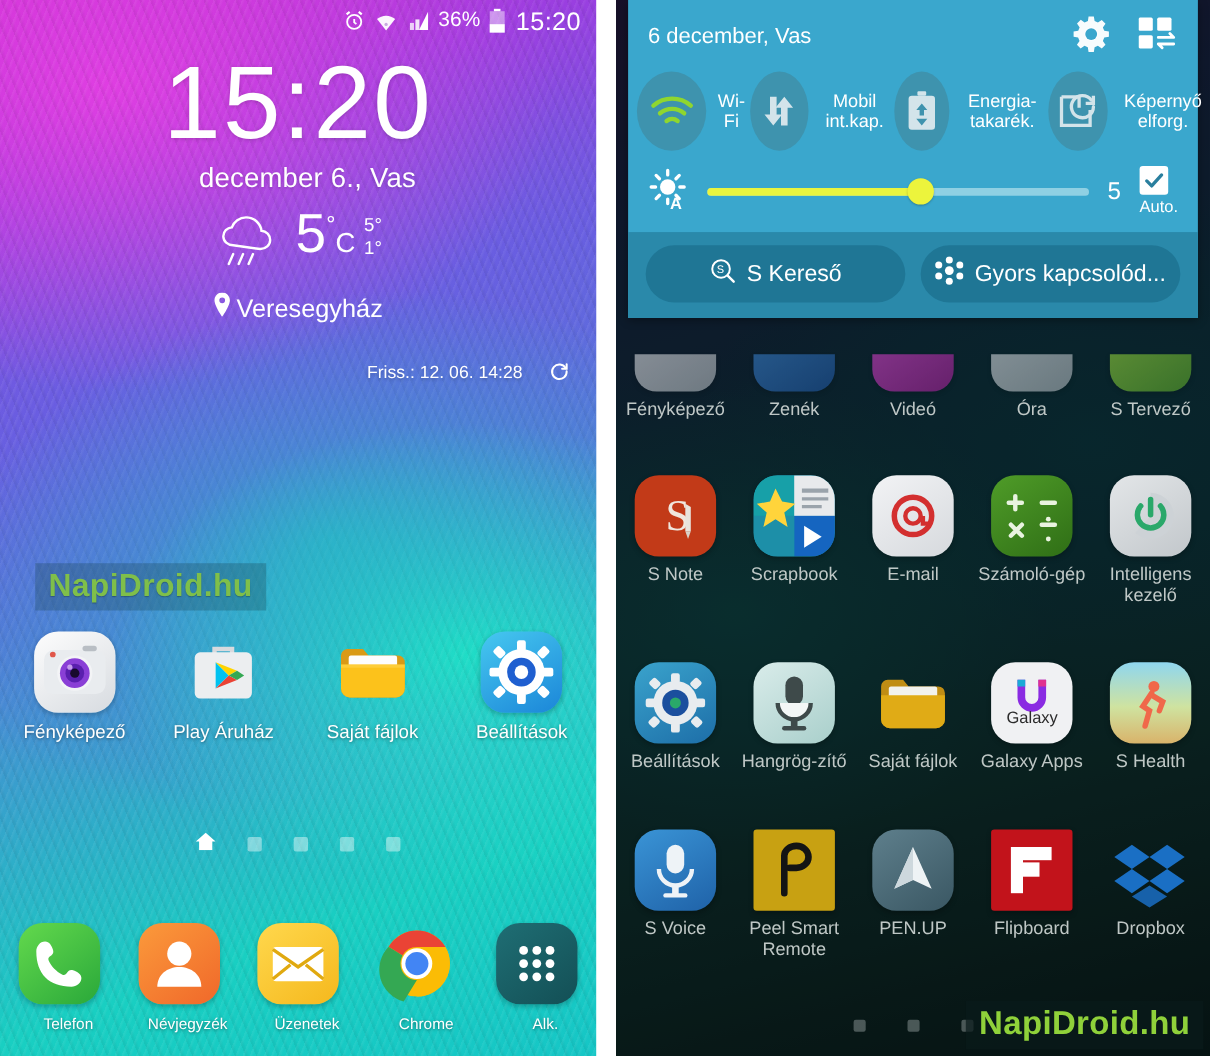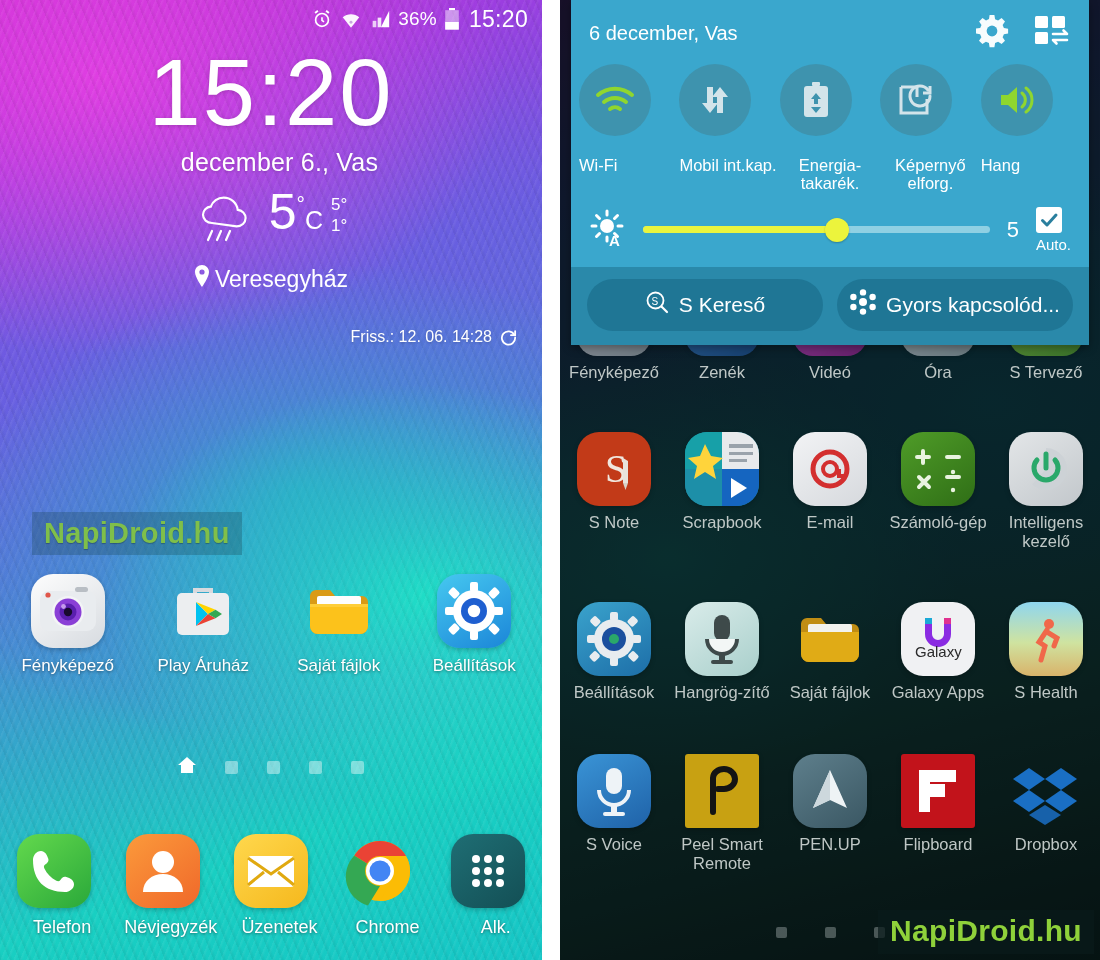--- a/index.html
+++ b/index.html
@@ -43,39 +43,39 @@
   .clock-time { font-size:94px; font-weight:200; line-height:1.0; letter-spacing:2px; text-shadow:0 1px 4px rgba(0,0,0,.18); }
   .clock-date { font-size:25px; font-weight:400; margin-top:8px; letter-spacing:.2px; text-shadow:0 1px 3px rgba(0,0,0,.18);padding-left:17px; }
 
   .weather-row { display:flex; align-items:flex-start; justify-content:center; gap:8px; margin-top:12px; }
   .temp-main { font-size:50px; font-weight:300; line-height:.95; }
   .temp-deg { font-size:21px; vertical-align:super; }
   .temp-unit { font-size:25px; }
   .temp-hilo { display:flex; flex-direction:column; font-size:17px; line-height:1.25; padding-top:5px; }
 
   .loc-row { display:flex; align-items:center; justify-content:center; gap:5px; margin-top:16px; font-size:23px; }
-  .refresh-row { position:absolute; top:328px; right:24px; display:flex; gap:7px; color:#fff; font-size:16px; z-index:5; text-shadow:0 1px 3px rgba(0,0,0,.2); }
+  .refresh-row { position:absolute; top:328px; right:24px; display:flex; align-items:center; gap:24px; color:#fff; font-size:16px; z-index:5; text-shadow:0 1px 3px rgba(0,0,0,.2); }
 
   .watermark-left {
     position:absolute; left:32px; top:512px; z-index:5;
     background:rgba(26,70,84,.30); padding:5px 12px;
     font-size:29px; font-weight:bold; color:#7fbf4a; letter-spacing:.3px;
     text-shadow:0 1px 1px rgba(0,0,0,.25);
   }
 
   .home-row { position:absolute; left:0; right:0; top:574px; display:flex; z-index:5; }
   .home-cell { flex:1; display:flex; flex-direction:column; align-items:center; gap:8px; }
   .app-label { color:#fff; font-size:17px; text-shadow:0 1px 3px rgba(0,0,0,.45); text-align:center; line-height:1.12; }
 
   .pager { position:absolute; left:0; right:0; top:757px; display:flex; justify-content:center; align-items:center; gap:29px; z-index:5; }
   .pg-dot { width:13px; height:13px; background:rgba(255,255,255,.42); border-radius:2px; }
 
   .dock { position:absolute; left:0; right:0; bottom:22px; display:flex; z-index:5; }
   .dock-cell { flex:1; display:flex; flex-direction:column; align-items:center; gap:9px; }
-  .dock-label { color:#fff; font-size:18px; text-shadow:0 1px 3px rgba(0,0,0,.45);margin-left:16px; }
+  .dock-label { color:#fff; font-size:14px; text-shadow:0 1px 3px rgba(0,0,0,.45);margin-left:16px; }
 
   .icon-box { width:74px; height:74px; border-radius:20px; position:relative; overflow:hidden;
               box-shadow:0 2px 5px rgba(0,0,0,.22); display:flex; align-items:center; justify-content:center; }
   .sq-icon { border-radius:22px; }
 
   
   .divider { width:18px; height:960px; background:#ffffff; }
 
   
   .right-screen {
@@ -103,21 +103,21 @@
   }
 
   
   .qpanel { position:absolute; left:11px; right:11px; top:0; z-index:5;
             background:#3aa7cd; box-shadow:0 3px 8px rgba(0,0,0,.35); }
   .qp-head { display:flex; align-items:center; justify-content:space-between; padding:14px 18px 6px 18px; }
   .qp-date { color:#ffffff; font-size:20px; }
   .qp-head-icons { display:flex; align-items:center; gap:26px; }
 
   .qp-toggles { display:flex; padding:6px 8px 4px 8px; }
-  .qp-tog { flex:1; display:flex; flex-direction:column; align-items:flex-start; gap:20px; }
+  .qp-tog { flex:1; display:flex; flex-direction:row; align-items:center; gap:6px; }
   .qp-circle { width:72px; height:72px; border-radius:50%; background:#3e93ae;
                display:flex; align-items:center; justify-content:center; }
   .qp-tlabel { color:#fff; font-size:16.5px; text-align:center; line-height:1.12; }
 
   .qp-bright { display:flex; align-items:center; gap:14px; padding:10px 18px 14px 18px; }
   .slider-track { position:relative; flex:1; height:7px; background:#8fd0e3; border-radius:4px; }
   .slider-fill { position:absolute; left:0; top:0; height:7px; width:56%; background:#e9f53f; border-radius:4px; }
   .slider-knob { position:absolute; left:56%; top:50%; width:24px; height:24px; margin-left:-12px; margin-top:-12px;
                  background:#ecf43c; border-radius:50%; box-shadow:0 1px 2px rgba(0,0,0,.25); }
   .bright-val { color:#fff; font-size:22px; min-width:18px; text-align:center; }

